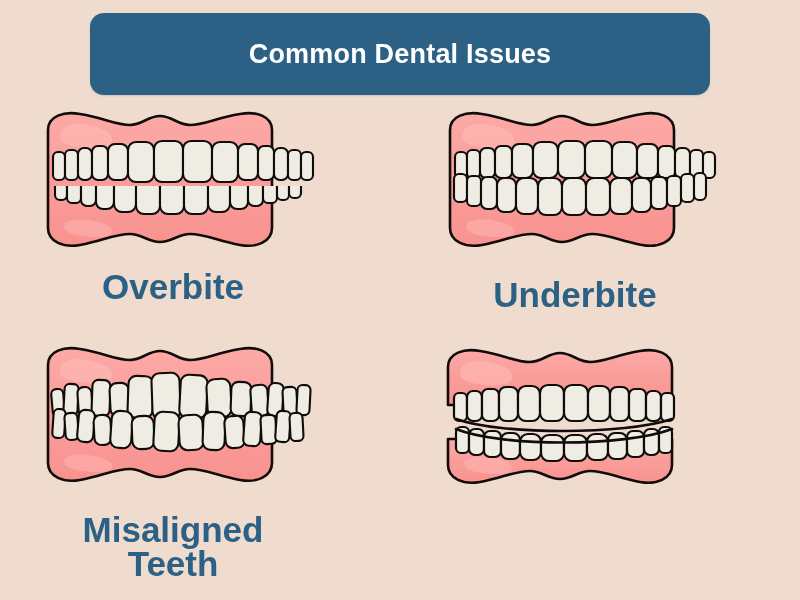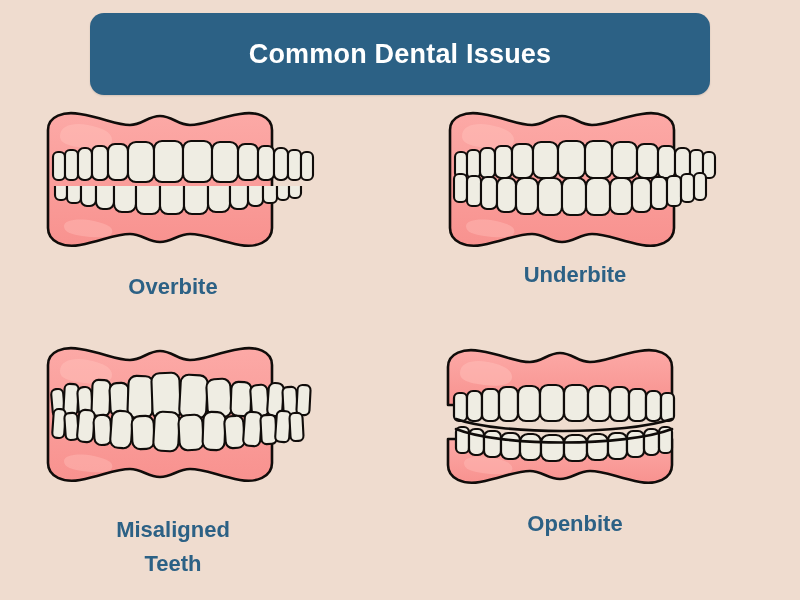--- a/index.html
+++ b/index.html
@@ -33,34 +33,34 @@
     letter-spacing:.2px;
     text-align:center;
     white-space:nowrap;
   }
 
   
   .card{position:absolute;width:330px;}
   .card-fig{width:100%;display:block;}
   .card-label{
     color:#2c6185;
-    font-size:22px;
+    font-size:35px;
     font-weight:bold;
     line-height:34px;
     text-align:center;
     white-space:pre-line;
   }
 
   #card-overbite   {left:8px;  top:108px;}
   #card-underbite  {left:410px;top:108px;}
   #card-misaligned {left:8px;  top:343px;}
   #card-openbite   {left:410px;top:343px;}
 
   #card-overbite   .card-label{margin-top:12px;}
-  #card-underbite  .card-label{margin-top:0;}
+  #card-underbite  .card-label{margin-top:20px;}
   #card-misaligned .card-label{margin-top:20px;}
   #card-openbite   .card-label{margin-top:14px;}
 </style>
 </head>
 <body>
 
 <div id="page">
 
   <div class="banner">
     <div class="banner-line">Common Dental Issues</div>
@@ -267,16 +267,15 @@
         <rect x="131" y="92" width="23" height="26" rx="8"></rect>
         <rect x="154" y="92" width="23" height="26" rx="8"></rect>
         <rect x="177" y="91" width="21" height="26" rx="8"></rect>
         <rect x="198" y="90" width="19" height="26" rx="7"></rect>
         <rect x="217" y="88" width="17" height="26" rx="6"></rect>
         <rect x="234" y="86" width="15" height="26" rx="6"></rect>
         <rect x="249" y="84" width="13" height="26" rx="5"></rect>
       </g>
       <path d="M46,86 C90,104 215,104 262,86" fill="none" stroke="#100c0a" stroke-width="2.6" stroke-linecap="round"></path>
     </svg>
-    <div class="card-label">Openbite</div>
   </div>
 
 </div>
 
 </body></html>

